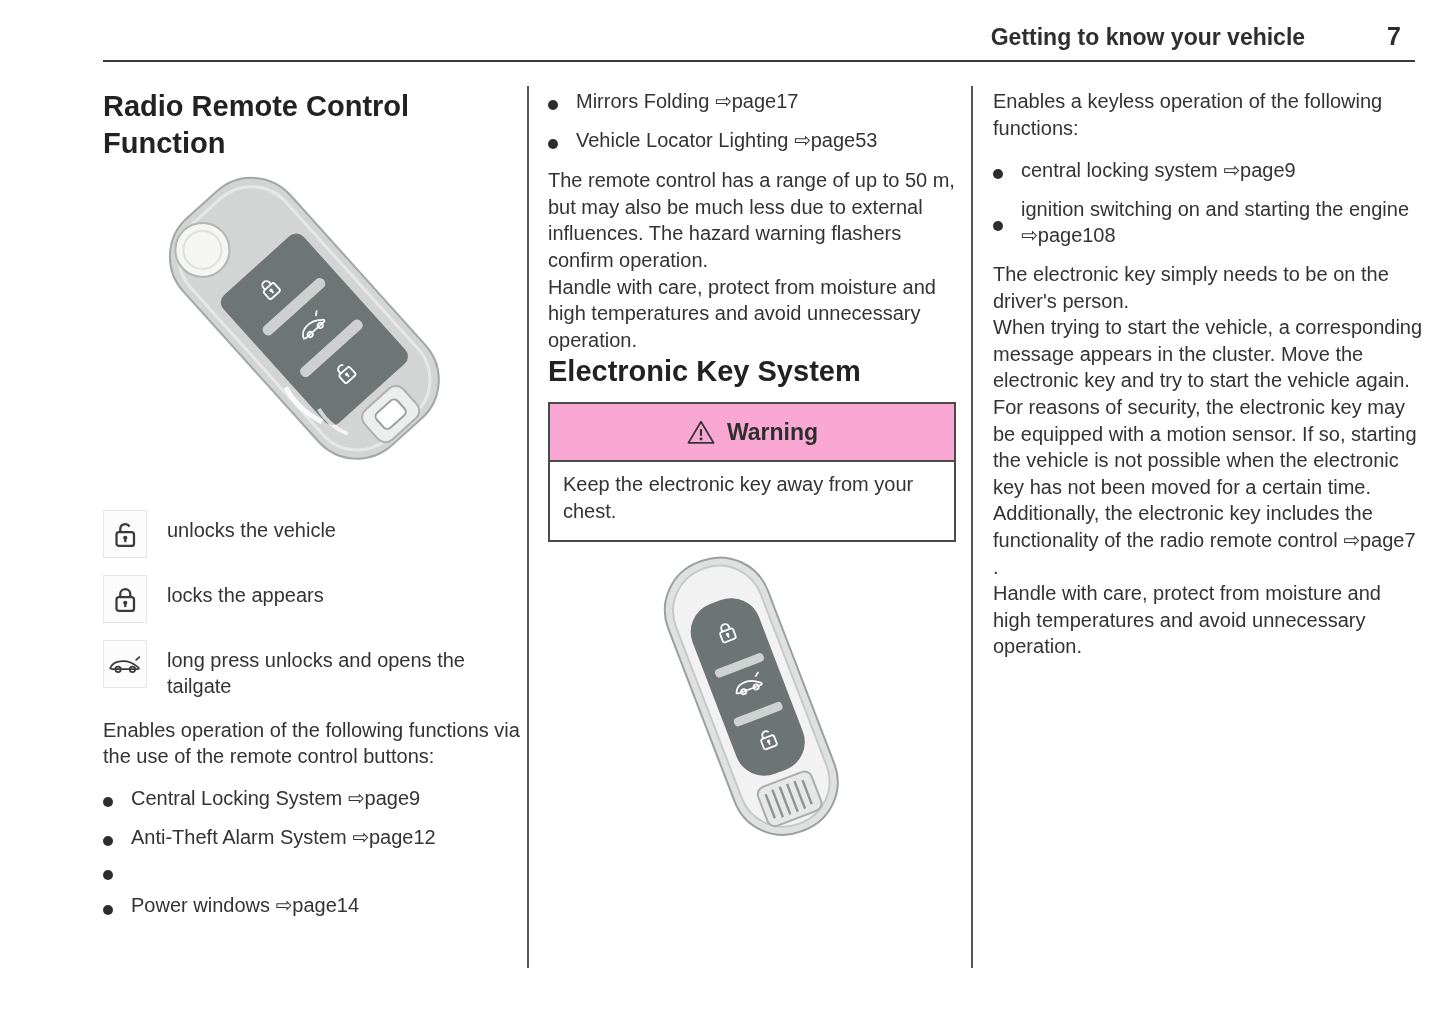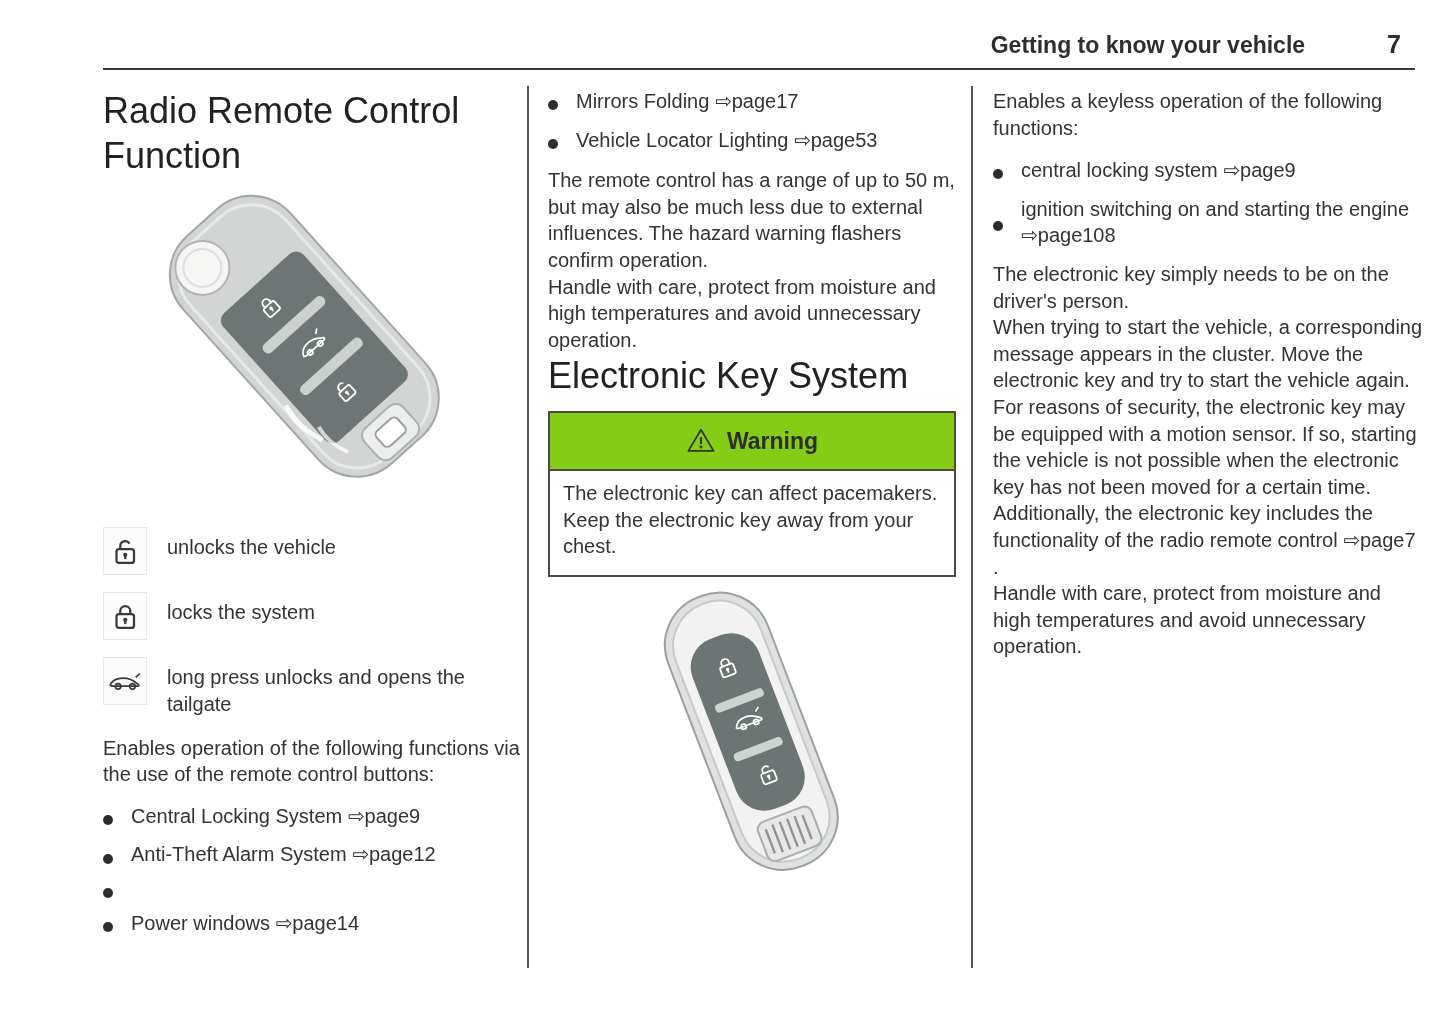--- a/index.html
+++ b/index.html
@@ -5,36 +5,36 @@
   html,body{margin:0;padding:0;}
   body{
     width:1445px;height:1018px;position:relative;overflow:hidden;
     background:#ffffff;color:#333333;
     font-family:"Liberation Sans","DejaVu Sans",sans-serif;
     font-size:20px;line-height:1.33;
   }
   
   .page-header{
     position:absolute;left:103px;right:30px;top:0;
-    padding-top:28px;padding-bottom:7px;
+    padding-top:20px;padding-bottom:7px;
     border-bottom:2px solid #3a3a3a;
     display:flex;justify-content:flex-end;align-items:baseline;
   }
   .page-header .title{font-size:23px;font-weight:bold;color:#2e2e2e;}
   .page-header .num{font-size:25px;font-weight:bold;color:#2e2e2e;margin-left:82px;margin-right:14px;}
   
   .vdiv{position:absolute;top:86px;height:882px;width:2px;background:#555555;}
   #vdiv1{left:527px;}
   #vdiv2{left:971px;}
   
   .col{position:absolute;top:88px;}
   #col1{left:103px;width:425px;}
   #col2{left:548px;width:408px;}
   #col3{left:993px;width:430px;}
-  h2.section{font-size:36px;line-height:1.26;font-weight:normal;color:#222222;margin:0;}
+  h2.section{font-size:29px;line-height:1.26;font-weight:bold;color:#222222;margin:0;}
   p.body{margin:0;}
   .mt-intro{margin-top:23px;}
   
   ul.refs{list-style:none;margin:0;padding:0;}
   ul.refs li{display:flex;gap:18px;margin-bottom:12px;align-items:center;}
   ul.refs .dot{flex:0 0 auto;width:10px;height:10px;border-radius:50%;background:#2d2d2d;margin-top:8px;}
   
   figure{margin:0;padding:0;}
   #key1-fig{margin:10px 0 0 6px;}
   #key2-fig{margin:8px auto 0;text-align:center;}
@@ -43,21 +43,21 @@
   .legend-row{display:flex;gap:20px;margin-bottom:17px;align-items:flex-start;}
   .legend-icon{
     flex:0 0 auto;width:42px;height:46px;
     background:#fcfcfc;border:1px solid #e7e7e7;
     display:flex;align-items:center;justify-content:center;
   }
   .legend-text{margin-top:7px;}
   
   .warning-box{border:2px solid #4a4a4a;margin-top:12px;}
   .warning-head{
-    background:#84cc16;border-bottom:2px solid #4a4a4a;
+    background:#f9a8d4;border-bottom:2px solid #4a4a4a;
     display:flex;align-items:center;justify-content:center;gap:11px;
     font-weight:bold;font-size:23px;color:#2e2e2e;
     padding:13px 0;
   }
   .warning-body{padding:9px 13px 15px 13px;}
   .hmid{margin-top:24px;}
   .warn-tri{display:block;}
 </style>
 </head>
 <body>
@@ -132,21 +132,21 @@
     </div>
     <div class="legend-row">
       <span class="legend-icon">
         <svg width="30" height="32" viewBox="0 0 24 24">
           <path d="M8.2 10.5 V8 a4 4 0 0 1 8 0 V10.5" fill="none" stroke="#3a3a3a" stroke-width="1.8"></path>
           <rect x="5.2" y="10.5" width="14" height="11" rx="2" fill="none" stroke="#3a3a3a" stroke-width="1.8"></rect>
           <circle cx="12.2" cy="15" r="1.7" fill="#3a3a3a"></circle>
             <path d="M12.2 15.5 v3" stroke="#3a3a3a" stroke-width="1.8"></path>
         </svg>
       </span>
-      <span class="legend-text">locks the system</span>
+      <span class="legend-text">locks the appears</span>
     </div>
     <div class="legend-row">
       <span class="legend-icon">
         <svg width="34" height="24" viewBox="0 0 32 22">
           <path d="M26 7.5 L30 4" fill="none" stroke="#3a3a3a" stroke-width="1.6"></path>
           <path d="M2 15 C3.5 11 7 9 11.5 8.5 C18 7.7 23.5 10 27.5 13.5 C29.5 14.5 29.5 15.6 28 15.8 L4 15.8 Z" fill="none" stroke="#3a3a3a" stroke-width="1.6" stroke-linejoin="round"></path>
           <circle cx="9.5" cy="16" r="2.6" fill="none" stroke="#3a3a3a" stroke-width="1.6"></circle>
           <circle cx="23" cy="16" r="2.6" fill="none" stroke="#3a3a3a" stroke-width="1.6"></circle>
         </svg>
       </span>
@@ -197,21 +197,20 @@
   <div class="warning-box">
     <div class="warning-head">
       <svg class="warn-tri" width="30" height="27" viewBox="0 0 26 24">
         <path d="M13 2.5 L24.2 21.2 H1.8 Z" fill="none" stroke="#333333" stroke-width="1.6" stroke-linejoin="round"></path>
         <path d="M13 9 V15" stroke="#333333" stroke-width="1.9"></path>
         <circle cx="13" cy="17.8" r="1.3" fill="#333333"></circle>
       </svg>
       <span>Warning</span>
     </div>
     <div class="warning-body">
-      <p class="body">The electronic key can affect pacemakers.</p>
       <p class="body">Keep the electronic key away from your chest.</p>
     </div>
   </div>
 
   <figure id="key2-fig">
     <svg width="360" height="302" viewBox="0 0 360 306">
       <g transform="rotate(-21 180 150)">
 
         <rect x="126" y="2" width="108" height="292" rx="52" fill="#dfe1e0" stroke="#9aa09f" stroke-width="2"></rect>
         <rect x="134" y="10" width="92" height="276" rx="45" fill="#f1f2f1" stroke="#c6c9c8" stroke-width="2"></rect>

